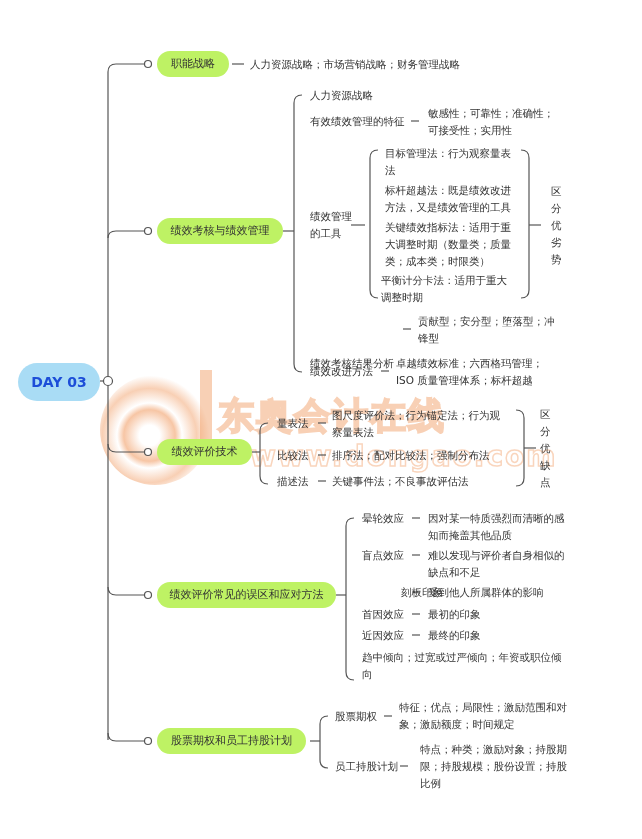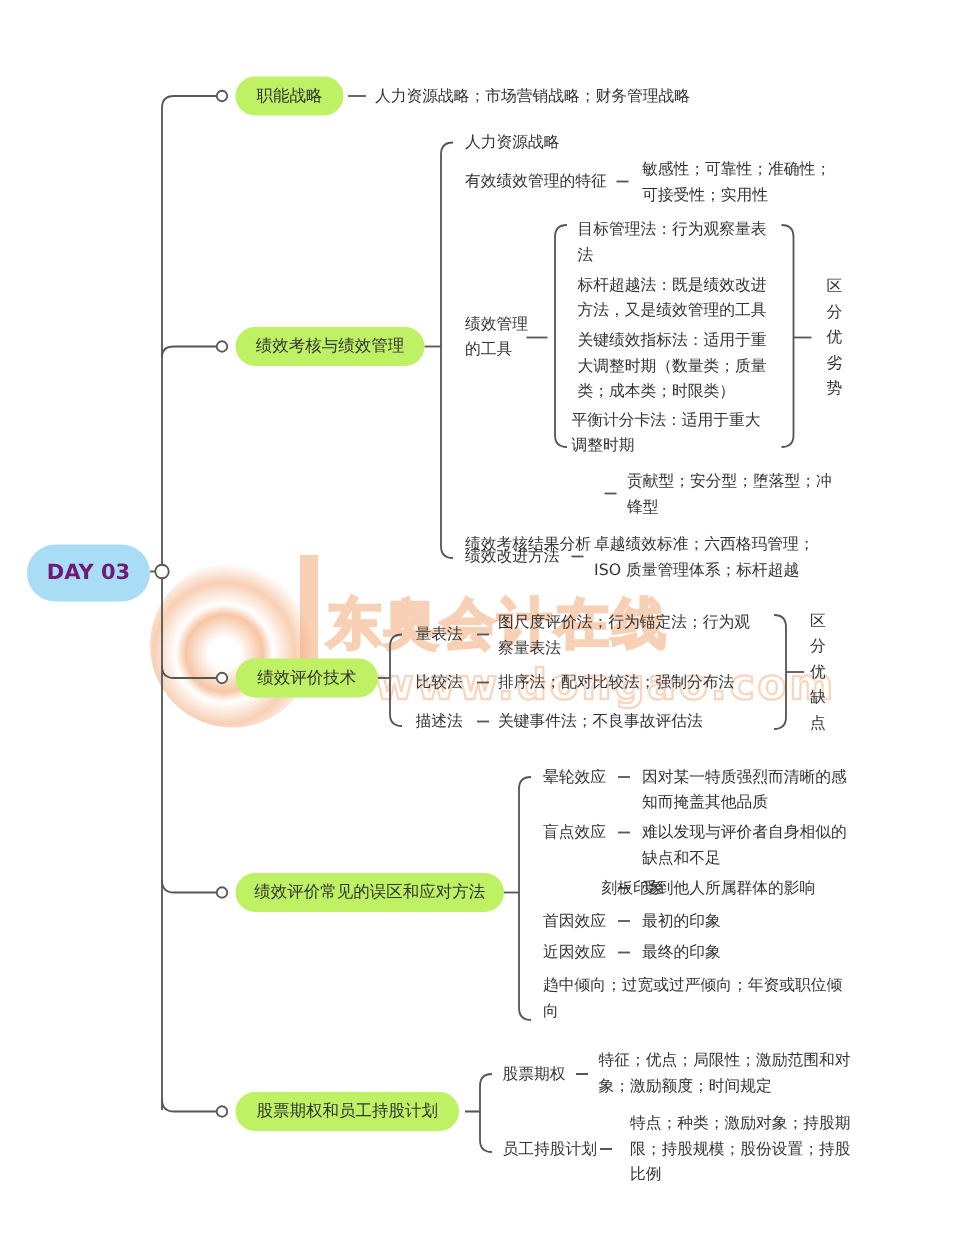--- a/index.html
+++ b/index.html
@@ -4,21 +4,21 @@
   <style>
     html, body { margin:0; padding:0; }
     body { width:642px; height:839px; background:#ffffff; position:relative; overflow:hidden;
       font-family:"DejaVu Sans", "Liberation Sans", sans-serif; color:#333333; }
     .abs { position:absolute; }
     .t { position:absolute; font-size:10.5px; line-height:17px; color:#333; white-space:nowrap; }
     .wrap { white-space:normal; }
     .pill { position:absolute; background:#bef264; border-radius:13px; height:26px; line-height:26px;
       font-size:11px; color:#333; text-align:center; }
     .root { position:absolute; background:#a9dcf5; border-radius:20px; height:38px; line-height:38px;
-      font-size:14px; font-weight:bold; color:#701a75; text-align:center; }
+      font-size:14px; font-weight:bold; color:#1d4ed8; text-align:center; }
     svg.lines { position:absolute; left:0; top:0; }
     .vert { position:absolute; font-size:10.5px; line-height:17px; width:12px; white-space:normal; word-break:break-all; }
     .wm-text { position:absolute; font-weight:bold; color:transparent; -webkit-text-stroke:2px rgba(240,150,90,0.45);
       white-space:nowrap; letter-spacing:2px; }
   </style>
 </head>
 <body>
 
 <div class="abs" style="left:100px;top:370px;width:420px;height:130px;">
   <div class="abs" style="left:0;top:5px;width:110px;height:110px;border-radius:50%;background:radial-gradient(circle at 45% 55%, rgba(255,255,255,0.9) 0 12%, rgba(240,150,90,0.55) 30%, rgba(255,255,255,0.7) 38%, rgba(240,150,90,0.45) 55%, rgba(255,255,255,0) 70%);"></div>

